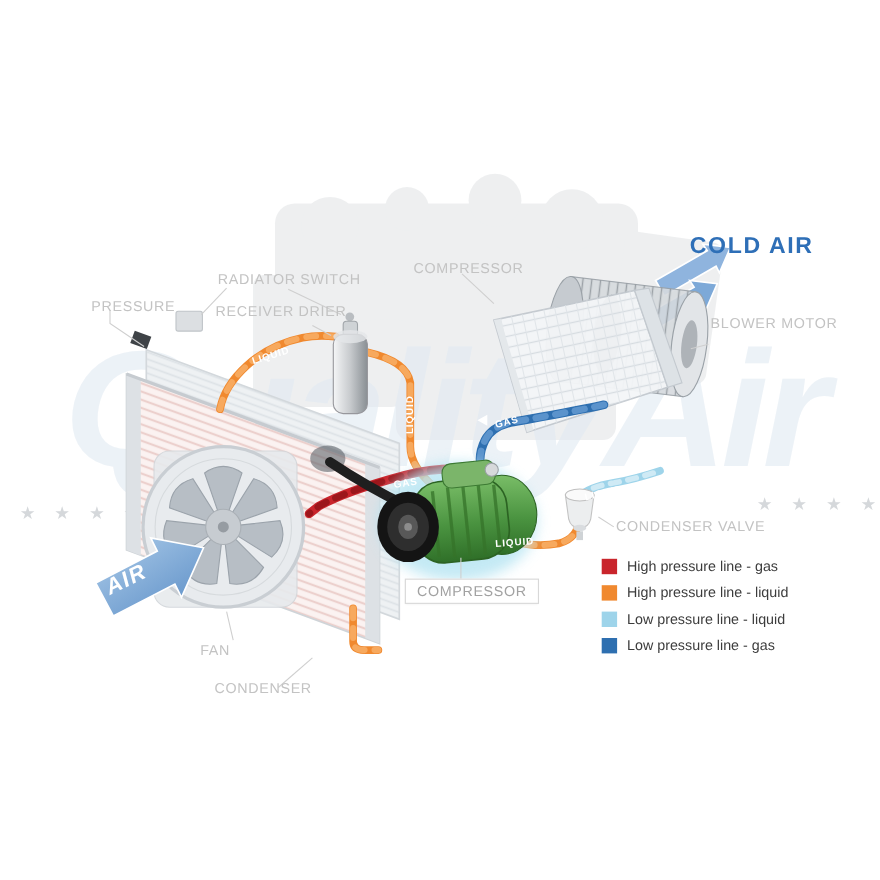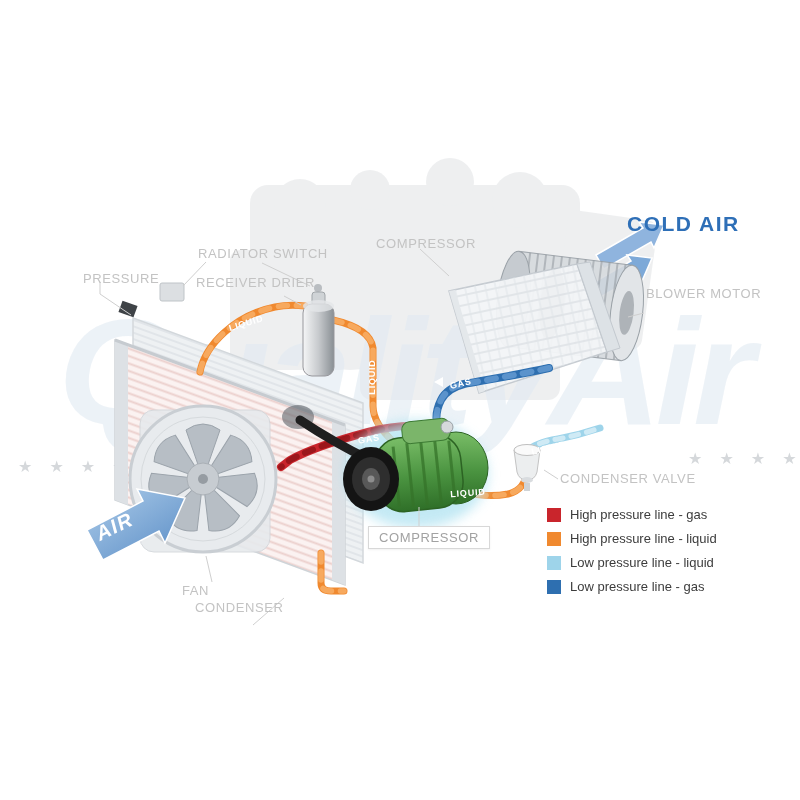--- a/index.html
+++ b/index.html
@@ -230,21 +230,21 @@
 
 <div class="label" style="left:83px;top:271px">PRESSURE</div>
 <div class="label" style="left:198px;top:246px">RADIATOR SWITCH</div>
 <div class="label" style="left:196px;top:275px">RECEIVER DRIER</div>
 <div class="label" style="left:376px;top:236px">COMPRESSOR</div>
 <div class="label" id="cold-air-label" style="left:627px;top:212px">COLD AIR</div>
 <div class="label" style="left:646px;top:286px">BLOWER MOTOR</div>
 <div class="label" style="left:560px;top:471px">CONDENSER VALVE</div>
 <div class="label" id="compressor-label" style="left:368px;top:526px">COMPRESSOR</div>
 <div class="label" style="left:182px;top:583px">FAN</div>
-<div class="label" style="left:195px;top:600px">CONDENSER</div>
+<div class="label" style="left:195px;top:618px">CONDENSER</div>
 
 <div class="legend">
   <div class="legend-row">
     <span class="swatch" style="background: rgb(201, 37, 44);"></span>
     <span>High pressure line - gas</span>
   </div>
   <div class="legend-row">
     <span class="swatch" style="background: rgb(240, 137, 47);"></span>
     <span>High pressure line - liquid</span>
   </div>

